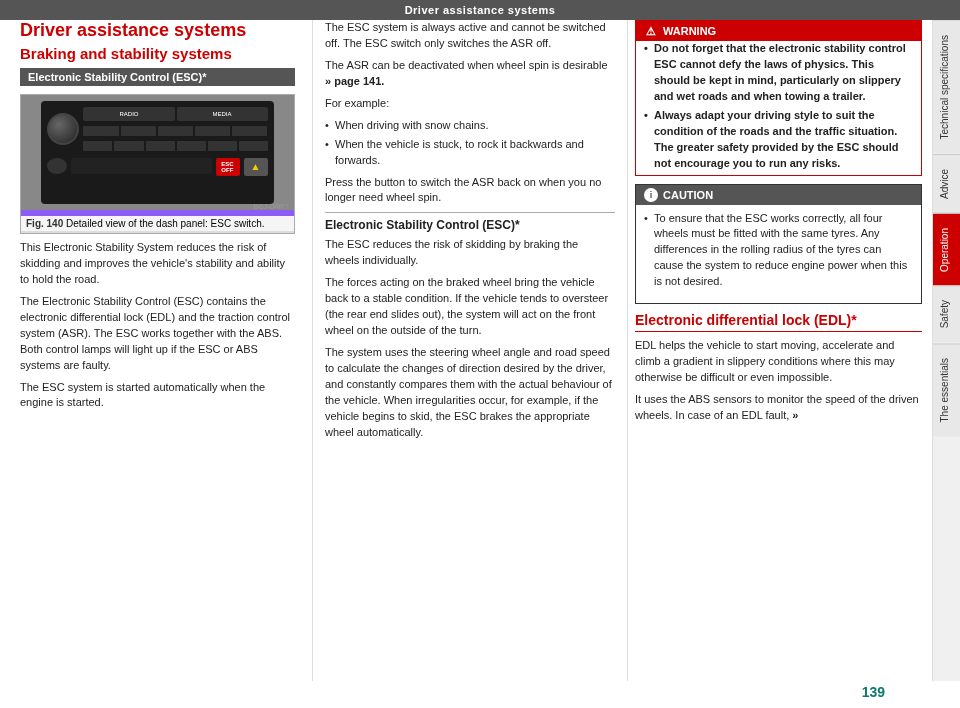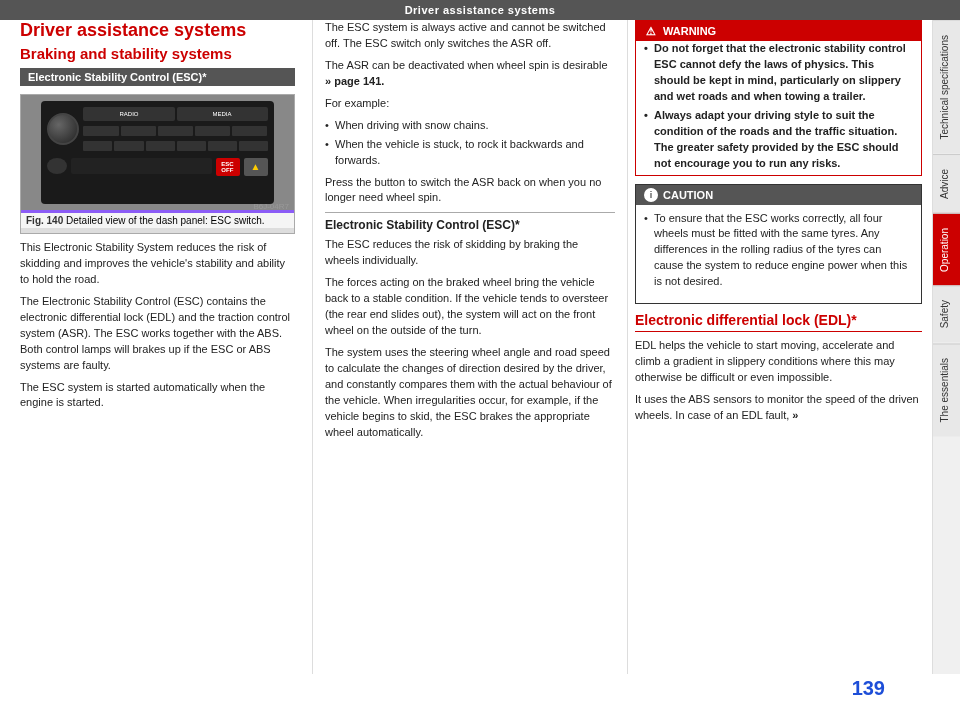--- a/index.html
+++ b/index.html
@@ -223,21 +223,21 @@
       align-items: center;
       justify-content: center;
       color: #ffcc00;
       font-size: 10px;
     }
 
     .image-caption {
       font-size: 10px;
       padding: 2px 5px;
       background: #f5f5f5;
-      border-top: 3px solid #8b5cf6;
+      border-top: 6px solid #8b5cf6;
     }
 
     .fig-label {
       font-weight: bold;
       color: #333;
     }
 
     .image-id {
       position: absolute;
       bottom: 22px;
@@ -328,25 +328,25 @@
     .col-section-title {
       font-size: 12px;
       font-weight: bold;
       color: #222;
       margin-bottom: 5px;
     }
 
     
     .page-number {
       text-align: left;
-      font-size: 20px;
+      font-size: 14px;
       font-weight: bold;
       padding-right: 35px;
       padding-bottom: 5px;
-      color: #1d4ed8;
+      color: #0f766e;
     }
 
     .footer-area {
       display: flex;
       justify-content: flex-end;
       align-items: center;
       padding: 3px 40px 3px 0;
     }
 
     .chevron {
@@ -450,21 +450,21 @@
             </div>
           </div>
           <div class="image-id">B6J-04R7</div>
           <div class="image-caption">
             <span class="fig-label">Fig. 140</span>
             <span>Detailed view of the dash panel: ESC switch.</span>
           </div>
         </div>
 
         <p class="body-text">This Electronic Stability System reduces the risk of skidding and improves the vehicle's stability and ability to hold the road.</p>
-        <p class="body-text">The Electronic Stability Control (ESC) contains the electronic differential lock (EDL) and the traction control system (ASR). The ESC works together with the ABS. Both control lamps will brakes up if the ESC or ABS systems are faulty.</p>
+        <p class="body-text">The Electronic Stability Control (ESC) contains the electronic differential lock (EDL) and the traction control system (ASR). The ESC works together with the ABS. Both control lamps will light up if the ESC or ABS systems are faulty.</p>
         <p class="body-text">The ESC system is started automatically when the engine is started.</p>
       </div>
 
       <div class="col-divider"></div>
 
       <div class="mid-col">
         <p class="body-text">The ESC system is always active and cannot be switched off. The ESC switch only switches the ASR off.</p>
         <p class="body-text">
           <span>The ASR can be deactivated when wheel spin is desirable</span>
           <span> <span class="chevron">»</span> </span>

